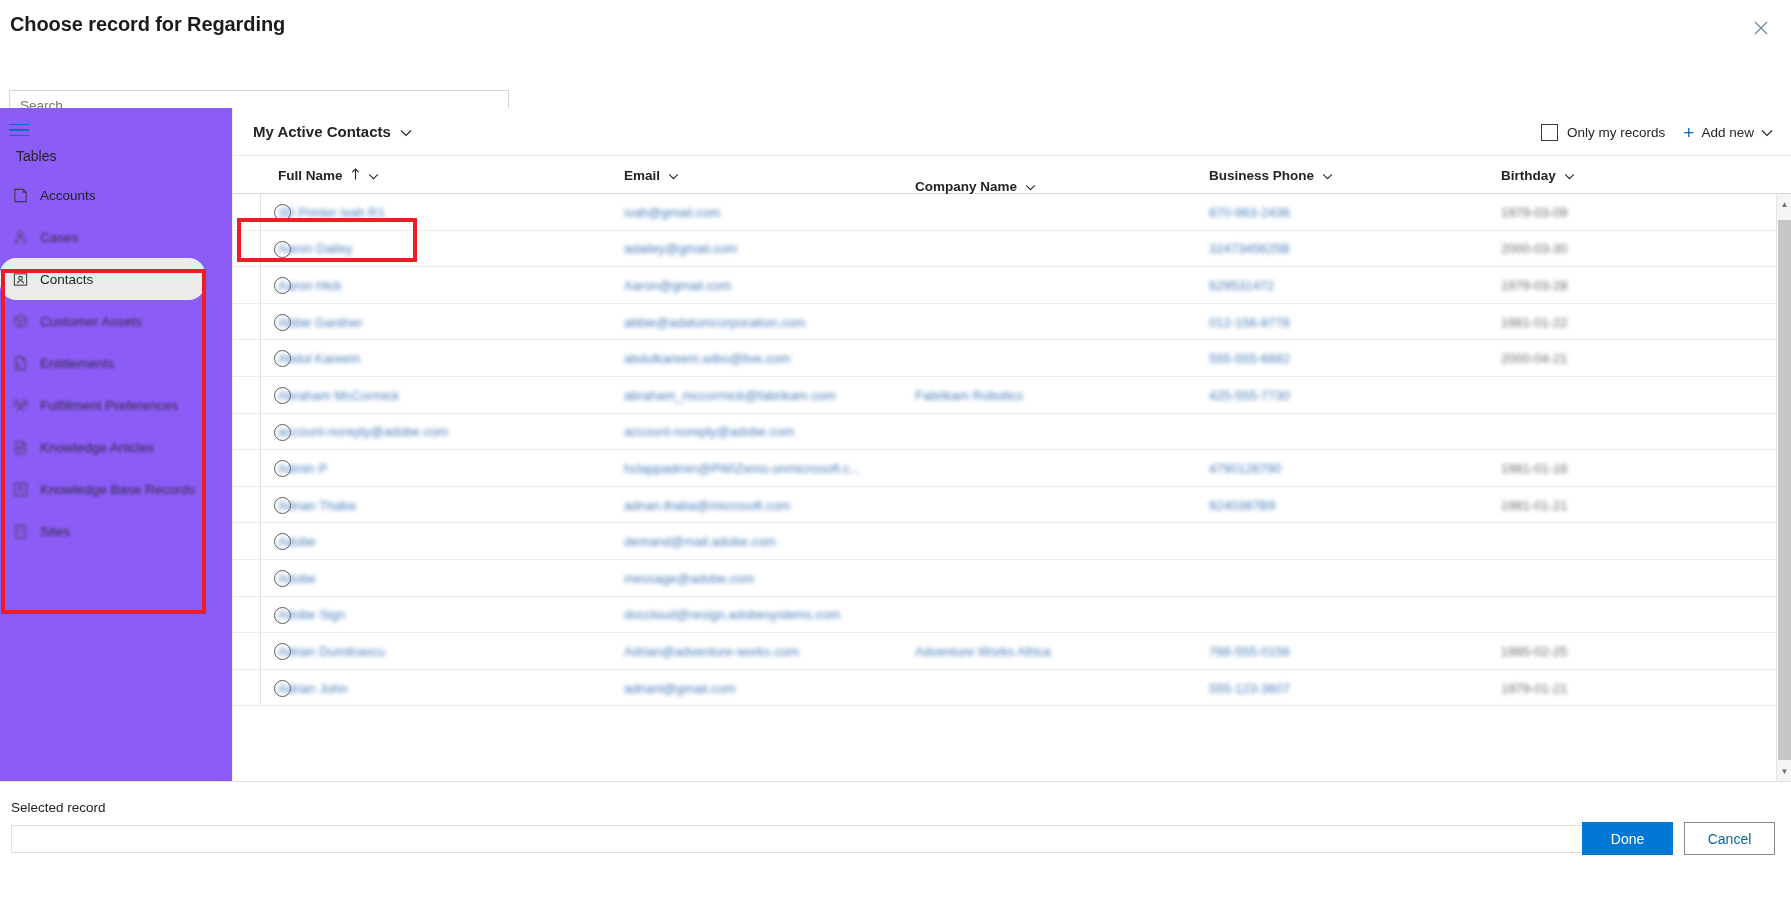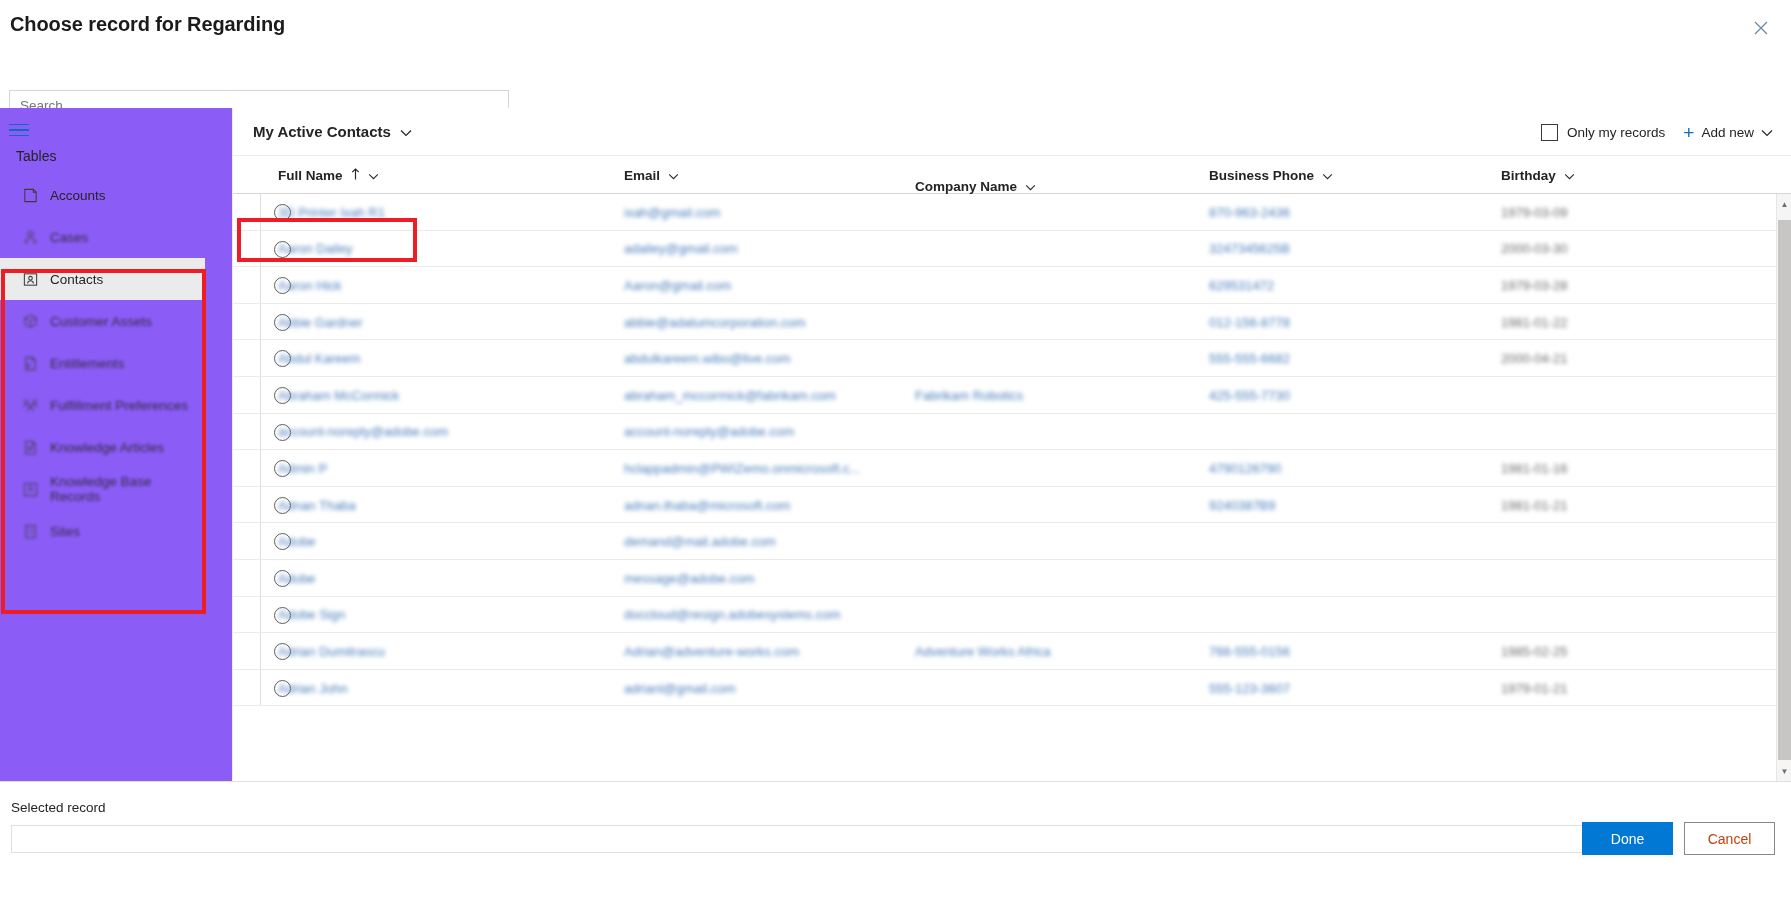--- a/index.html
+++ b/index.html
@@ -96,32 +96,32 @@
   }
   .tables-heading {
     font-size: 14px;
     color: #242424;
     padding: 6px 0 10px 16px;
   }
   .table-item {
     display: flex;
     align-items: center;
     height: 42px;
-    padding-left: 19px;
+    padding-left: 9px;
     cursor: pointer;
     font-size: 13.5px;
     color: #242424;
   }
   .table-item .ti-icon {
     width: 22px; height: 22px;
     margin-right: 9px;
     flex: 0 0 22px;
     display: flex; align-items: center; justify-content: center;
   }
-  .table-item.selected { background: #ebebeb; }
+  .table-item.selected { background: #ebebeb; border-radius: 16px; }
   .table-item.blurred  { filter: blur(1.6px); opacity: .85; }
   .table-item.blurred .ti-icon { filter: none; }
 
   
   .annot {
     position: absolute;
     border: 4px solid #ee1c25;
     pointer-events: none;
     z-index: 40;
   }
@@ -283,21 +283,21 @@
   }
   .btn {
     min-width: 91px; height: 33px;
     font-family: "Liberation Sans", sans-serif;
     font-size: 14px;
     cursor: pointer;
     border: 1px solid transparent;
     padding: 0 14px;
   }
   .btn-primary { background: #0078d4; color: #fff; border-color: #0078d4; }
-  .btn-default { background: #fff; color: #c2410c; border-color: #8a8886; }
+  .btn-default { background: #fff; color: #0369a1; border-color: #8a8886; }
 </style>
 </head>
 <body>
 
 <div class="dialog">
 
   <div class="dlg-header">
     <div class="dlg-title">Choose record for Regarding</div>
     <button class="close-btn">
       <svg width="14" height="14" viewBox="0 0 14 14" aria-hidden="true">

